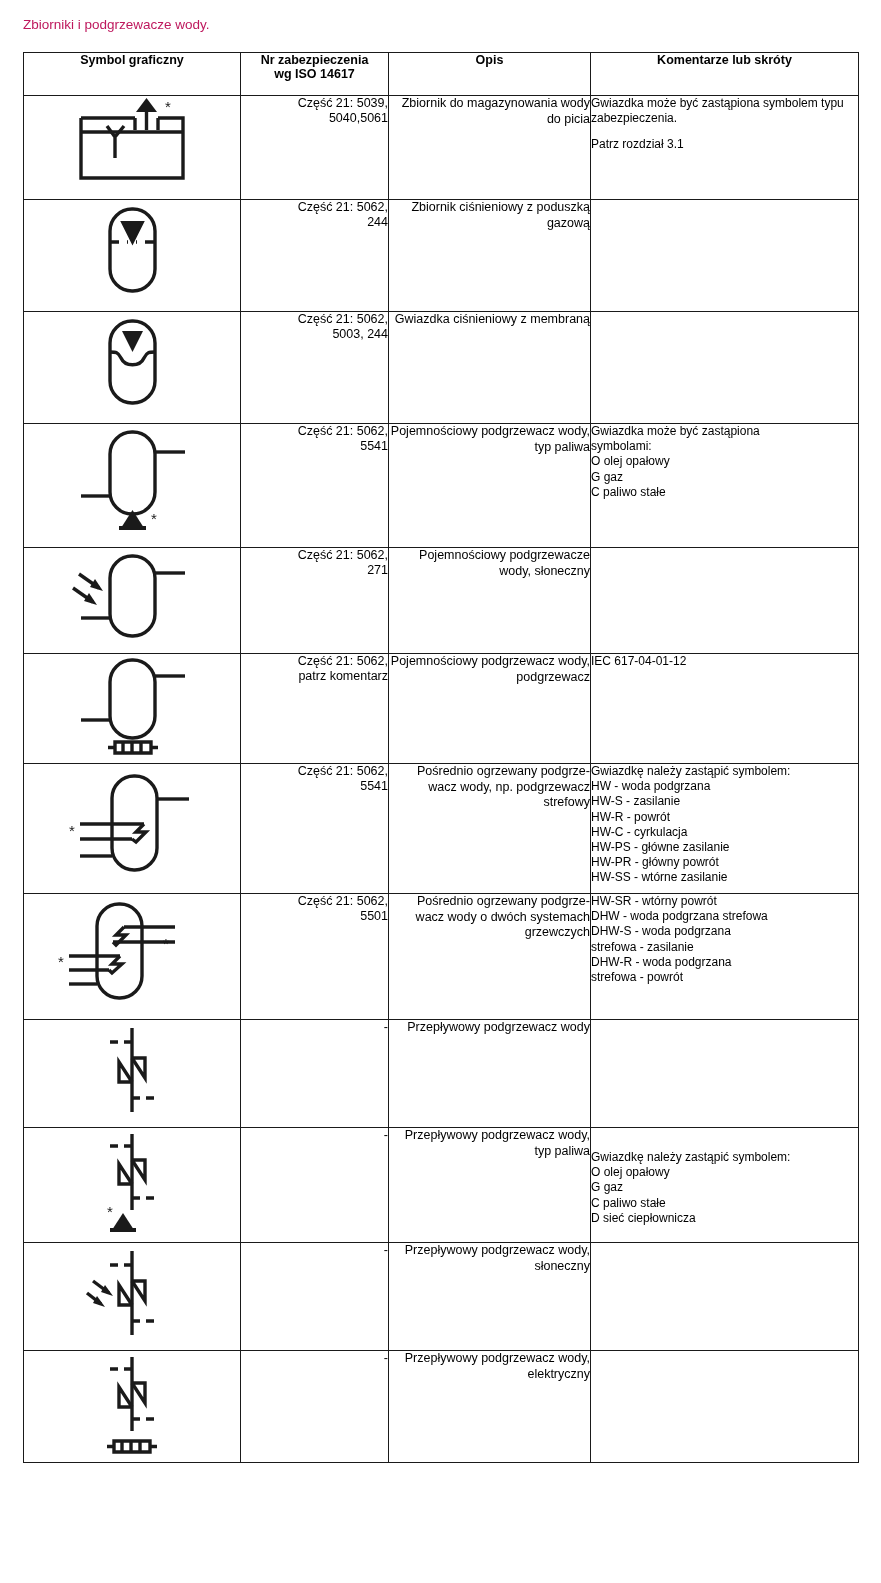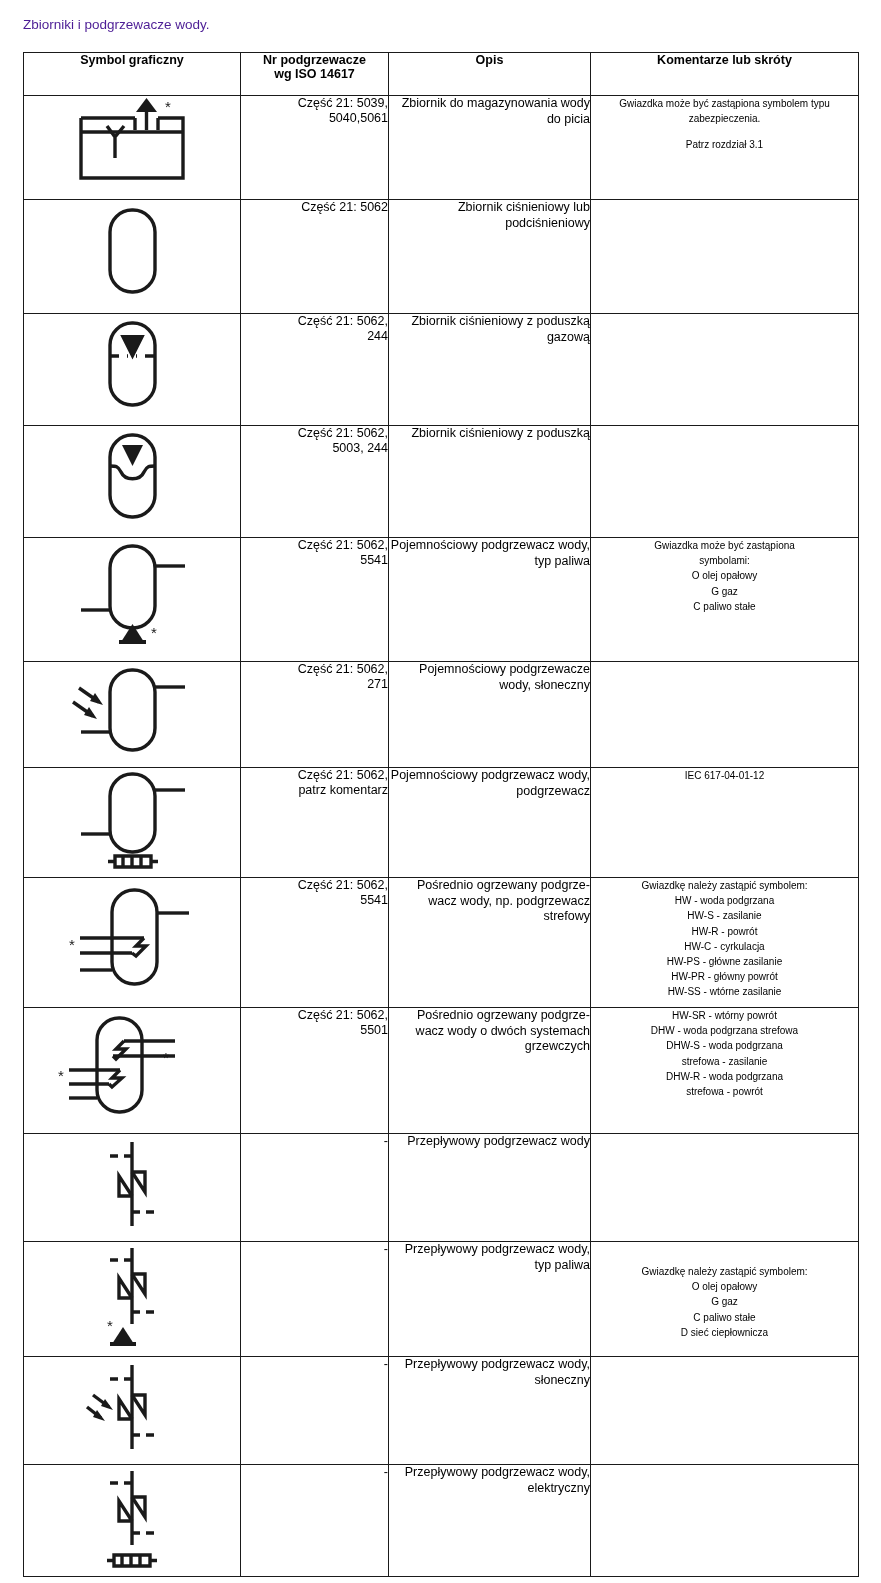--- a/index.html
+++ b/index.html
@@ -20,21 +20,21 @@
     width: 881px;
     height: 1583px;
     box-sizing: border-box;
   }
   .caption {
     position: absolute;
     left: 23px;
     top: 17px;
     font-size: 13.5px;
     line-height: 16px;
-    color: #4c1d95;
+    color: #be185d;
     white-space: nowrap;
   }
   table.symtable {
     position: absolute;
     left: 23px;
     top: 52px;
     width: 835px;
     border-collapse: collapse;
     table-layout: fixed;
   }
@@ -71,23 +71,23 @@
     padding: 4px 6px;
   }
   td.desc-cell {
     text-align: right;
     vertical-align: top;
     font-size: 12.5px;
     line-height: 15.5px;
     padding: 11px 9px 6px 9px;
   }
   td.com-cell {
-    text-align: center;
+    text-align: left;
     vertical-align: top;
-    font-size: 10px;
+    font-size: 12px;
     line-height: 15.2px;
     padding: 11px 8px 6px 9px;
   }
   td.com-cell.v-mid { vertical-align: middle; padding-top: 6px; }
   .com-para { margin: 0 0 11px 0; }
   .com-para:last-child { margin-bottom: 0; }
   .com-lines { white-space: pre-line; }
   .dash-only {
     font-size: 12.5px;
   }
@@ -114,21 +114,21 @@
     <colgroup>
       <col class="c-sym">
         <col class="c-num">
         <col class="c-desc">
         <col class="c-com">
     </colgroup>
     <thead>
       <tr>
         <th>Symbol graficzny</th>
         <th>
-          <span>Nr podgrzewacze</span><br>
+          <span>Nr zabezpieczenia</span><br>
           <span>wg ISO 14617</span>
         </th>
         <th>Opis</th>
         <th>Komentarze lub skróty</th>
       </tr>
     </thead>
     <tbody>
 
       <tr style="height:104px">
         <td class="sym-cell">
@@ -145,30 +145,20 @@
         </td>
         <td class="num-cell com-lines">Część 21: 5039,
 5040,5061</td>
         <td class="desc-cell">Zbiornik do magazynowania wody do picia</td>
         <td class="com-cell">
           <p class="com-para com-lines">Gwiazdka może być zastąpiona symbolem typu zabezpieczenia.</p>
           <p class="com-para com-lines">Patrz rozdział 3.1</p>
         </td>
       </tr>
 
-      <tr style="height:114px">
-        <td class="sym-cell">
-          <svg class="symbol" width="150" height="100" viewBox="0 0 150 100">
-            <rect class="stroke" x="53" y="10" width="45" height="82" rx="22" ry="22"></rect>
-          </svg>
-        </td>
-        <td class="num-cell com-lines">Część 21: 5062</td>
-        <td class="desc-cell">Zbiornik ciśnieniowy lub podciśnieniowy</td>
-        <td class="com-cell"></td>
-      </tr>
 
       <tr style="height:112px">
         <td class="sym-cell">
           <svg class="symbol" width="150" height="100" viewBox="0 0 150 100">
             <rect class="stroke" x="53" y="9" width="45" height="82" rx="22" ry="22"></rect>
             <path class="stroke" d="M53 42 L62 42 M70 42 L71 42 M79 42 L80 42 M88 42 L98 42"></path>
             <path class="filled" d="M65 22 L86 22 L75.5 43 Z"></path>
             <path class="stroke" d="M65 22 L86 22 L75.5 43 Z" style="stroke-width:2.2;fill:none"></path>
             <path d="M67.5 25 L83.5 25 L75.5 40 Z" fill="#1a1a1a"></path>
           </svg>
@@ -183,21 +173,21 @@
         <td class="sym-cell">
           <svg class="symbol" width="150" height="100" viewBox="0 0 150 100">
             <rect class="stroke" x="53" y="9" width="45" height="82" rx="22" ry="22"></rect>
             <path class="stroke" d="M53 40 C59 40 61 40 64 46 C68 55 83 55 87 46 C90 40 92 40 98 40"></path>
             <path class="filled" d="M65 19 L86 19 L75.5 40 Z"></path>
             <path d="M67.5 22 L83.5 22 L75.5 37 Z" fill="#1a1a1a"></path>
           </svg>
         </td>
         <td class="num-cell com-lines">Część 21: 5062,
 5003, 244</td>
-        <td class="desc-cell">Zbiornik ciśnieniowy z poduszką</td>
+        <td class="desc-cell">Gwiazdka ciśnieniowy z membraną</td>
         <td class="com-cell"></td>
       </tr>
 
       <tr style="height:124px">
         <td class="sym-cell">
           <svg class="symbol" width="150" height="110" viewBox="0 0 150 110">
             <rect class="stroke" x="53" y="8" width="45" height="82" rx="22" ry="22"></rect>
             <path class="stroke" d="M98 28 L128 28"></path>
             <path class="stroke" d="M53 72 L24 72"></path>
             <path class="stroke" d="M75.5 90 L75.5 99"></path>

